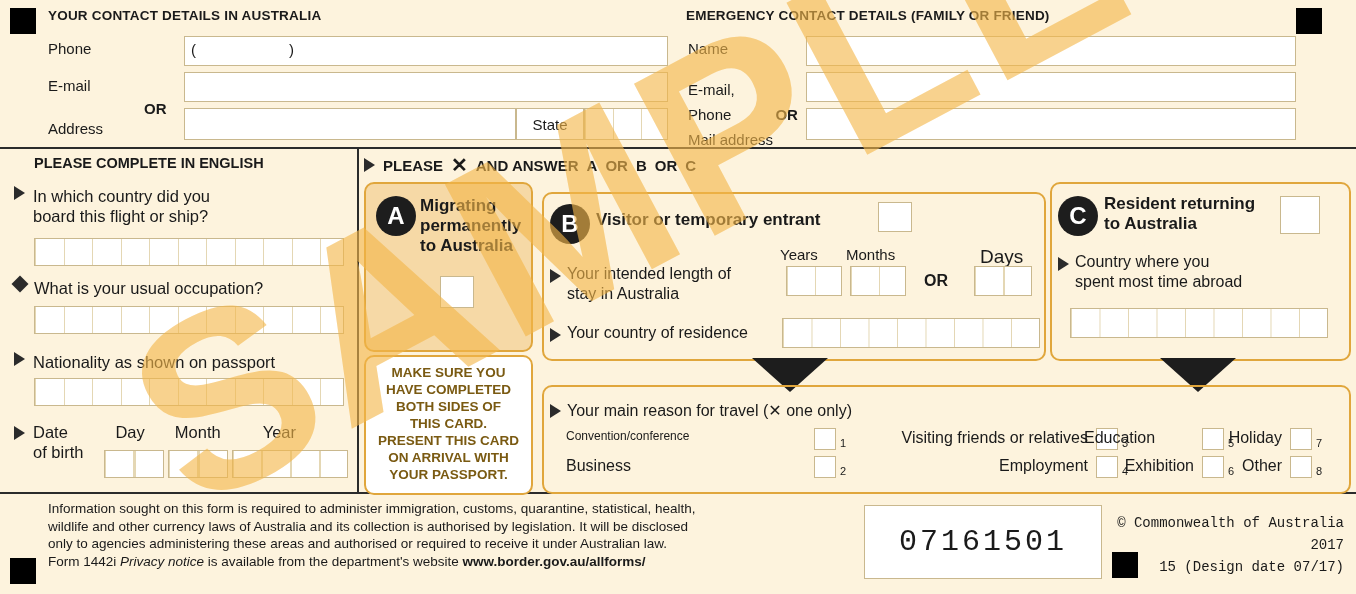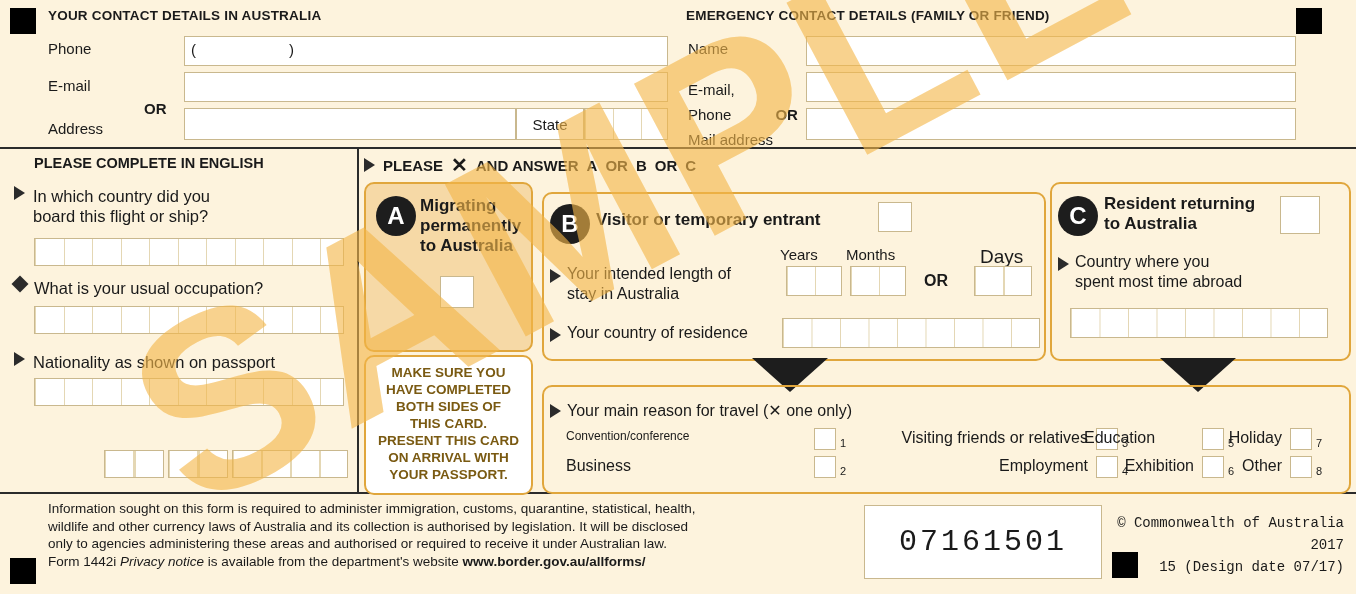--- a/index.html
+++ b/index.html
@@ -156,20 +156,32 @@
   <div class="combfield" style="position:absolute;left:34px;top:306px;width:310px;height:28px;"></div>
 
   <div style="position:absolute;left:14px;top:352px;width:340px;">
     <div class="qrow">
       <span class="arrow"></span>
       <span class="q"><span>Nationality</span> <span>as shown on passport</span></span>
     </div>
   </div>
   <div class="combfield" style="position:absolute;left:34px;top:378px;width:310px;height:28px;"></div>
 
+  <div style="position:absolute;left:14px;top:422px;width:340px;">
+    <div class="qrow">
+      <span class="arrow" style="margin-top:4px;"></span>
+      <span class="q">
+        <span>Date</span><br>
+        <span>of birth</span>
+      </span>
+      <span class="q" style="margin-left:24px;">Day</span>
+      <span class="q" style="margin-left:22px;">Month</span>
+      <span class="q" style="margin-left:34px;">Year</span>
+    </div>
+  </div>
   <div class="combfield" style="position:absolute;left:104px;top:450px;width:60px;height:28px;background-size:30px 100%;"></div>
   <div class="combfield" style="position:absolute;left:168px;top:450px;width:60px;height:28px;background-size:30px 100%;"></div>
   <div class="combfield" style="position:absolute;left:232px;top:450px;width:116px;height:28px;background-size:29px 100%;"></div>
 
   <div class="pleaserow">
     <span class="arrow"></span>
     <span>PLEASE</span>
     <span class="xmark">✕</span>
     <span>AND ANSWER</span>
     <span>A</span>

